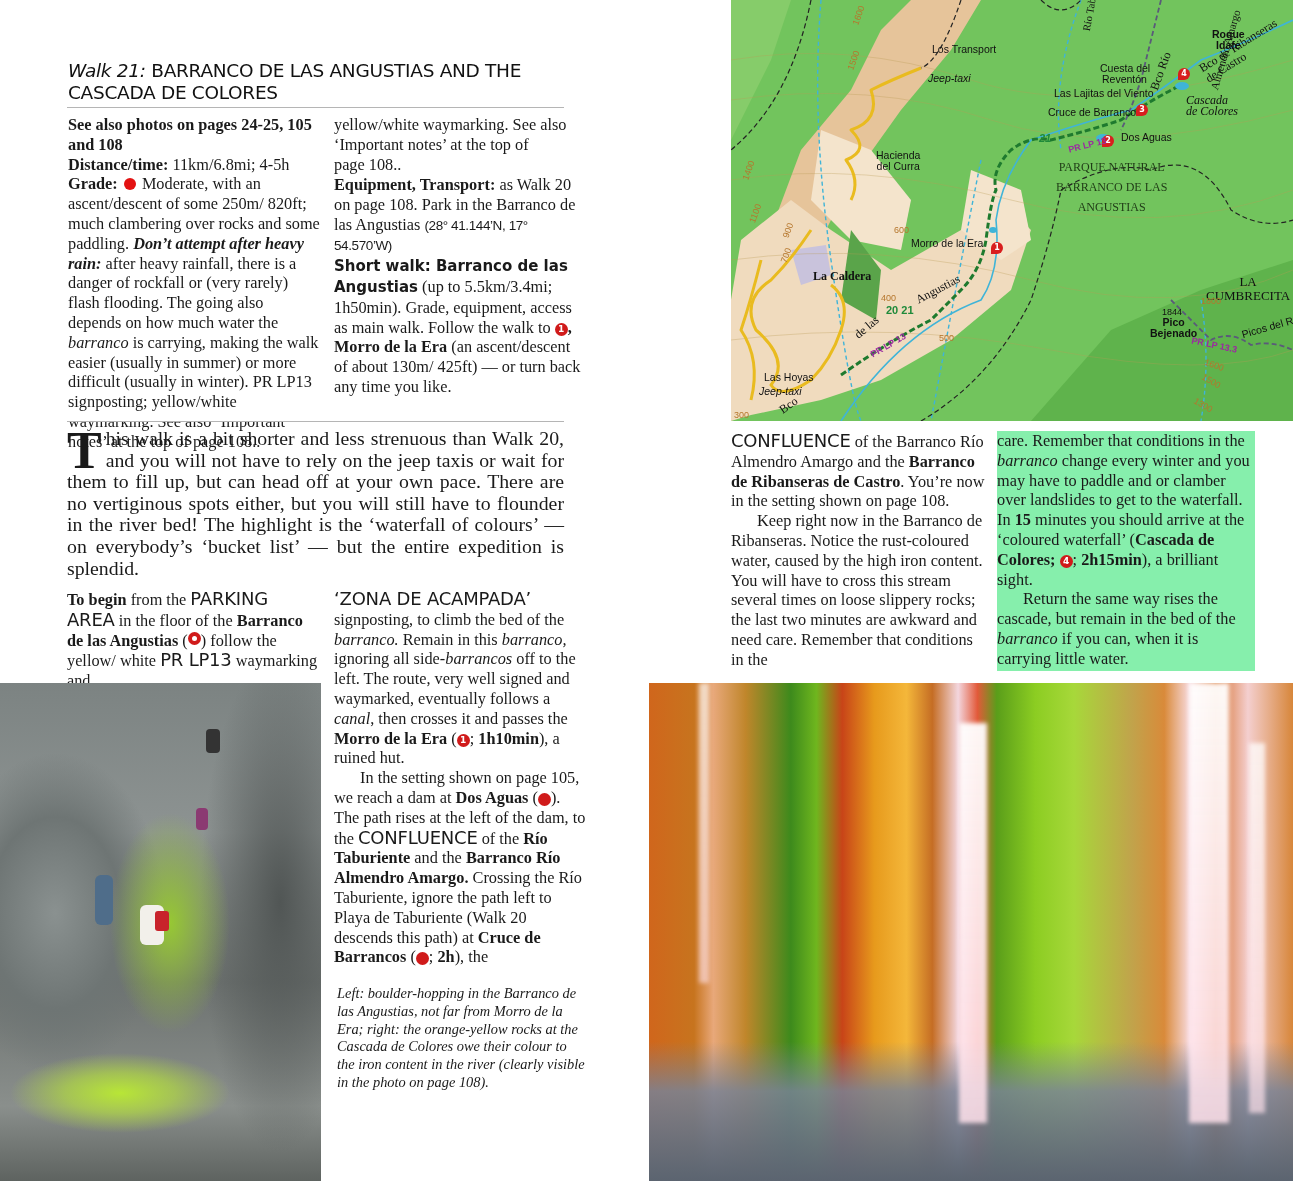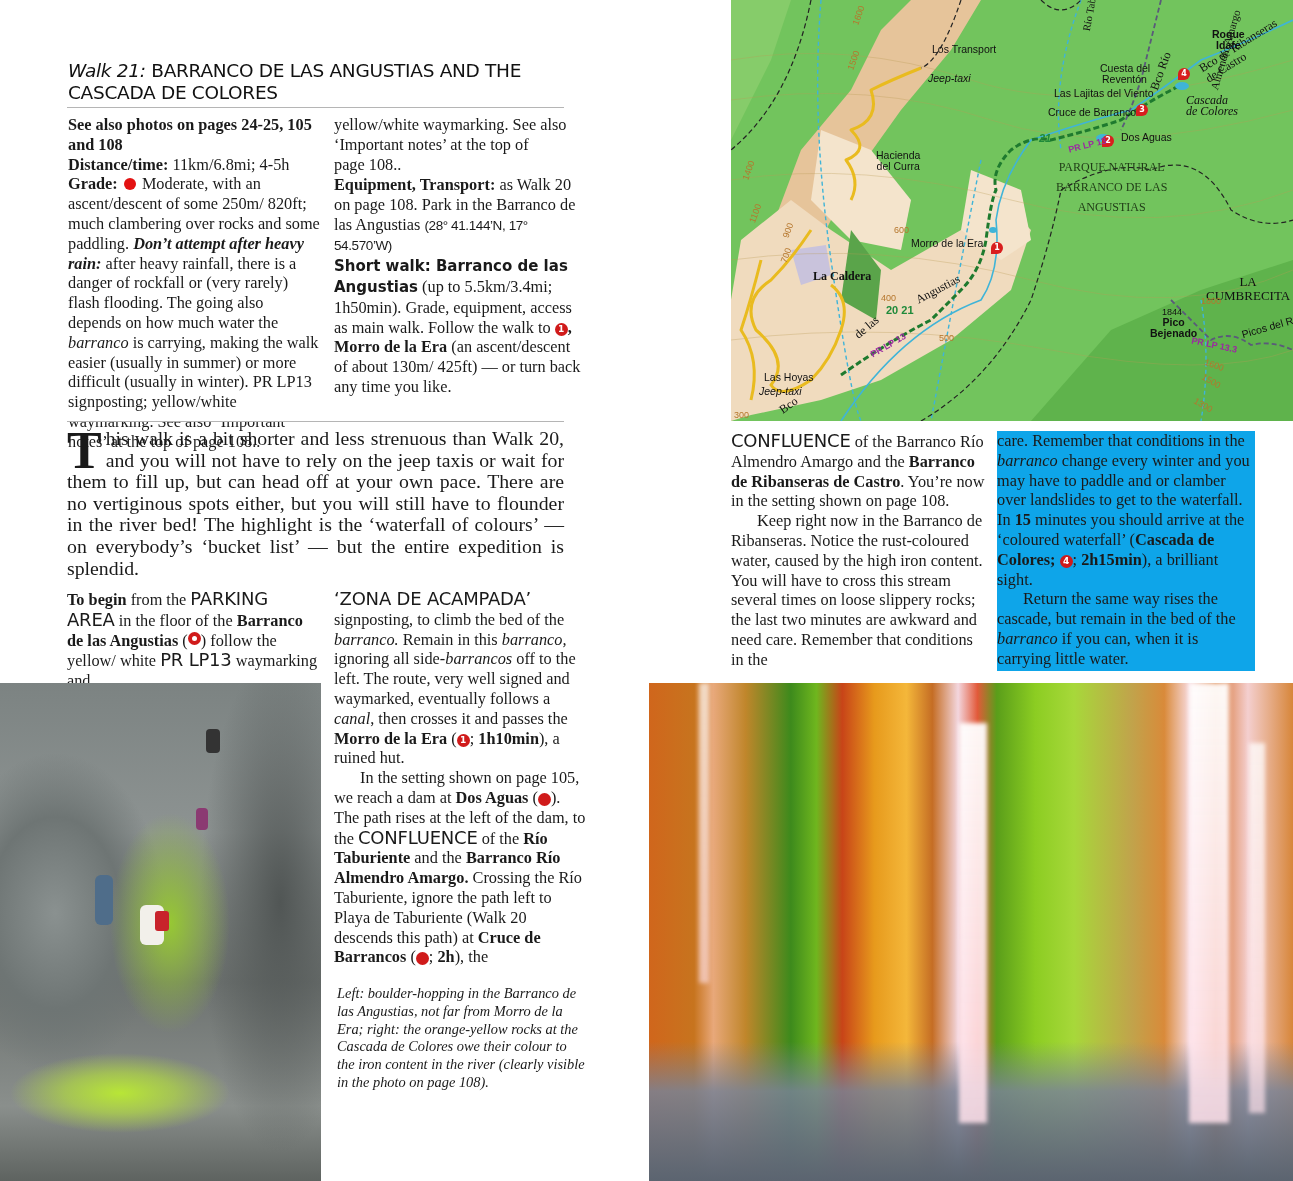--- a/index.html
+++ b/index.html
@@ -103,21 +103,21 @@
   <p class="indent"><span>In the setting shown on page 105, we reach a dam at </span><b>Dos Aguas</b><span> (</span><span class="marker">2</span><span>). The path rises at the left of the dam, to the </span><span class="smallcaps">CONFLUENCE</span><span> of the </span><b>Río Taburiente</b><span> and the </span><b>Barranco Río Almendro Amargo.</b><span> Crossing the Río Taburiente, ignore the path left to Playa de Taburiente (Walk 20 descends this path) at </span><b>Cruce de Barrancos</b><span> (</span><span class="marker">3</span><span>; </span><b>2h</b><span>), the </span></p>
 </div>
 
 <div class="caption">Left: boulder-hopping in the Barranco de las Angustias, not far from Morro de la Era; right: the orange-yellow rocks at the Cascada de Colores owe their colour to the iron content in the river (clearly visible in the photo on page 108).</div>
 
 <div class="col" style="left:731px; top:431px; width:258px;">
   <p><span class="smallcaps">CONFLUENCE</span><span> of the Barranco Río Almendro Amargo and the </span><b>Barranco de Ribanseras de Castro</b><span>. You’re now in the setting shown on page 108.</span></p>
   <p class="indent"><span>Keep right now in the Barranco de Ribanseras. Notice the rust-coloured water, caused by the high iron content. You will have to cross this stream several times on loose slippery rocks; the last two minutes are awkward and need care. Remember that conditions in the </span></p>
 </div>
 
-<div class="col" style="left:997px; top:431px; width:258px; background:#0ea5e9; height:240px;">
+<div class="col" style="left:997px; top:431px; width:258px; background:#86efac; height:240px;">
   <p><span>care. Remember that conditions in the </span><i>barranco</i><span> change every winter and you may have to paddle and or clamber over landslides to get to the waterfall. In </span><b>15</b><span> minutes you should arrive at the ‘coloured waterfall’ (</span><b>Cascada de Colores;</b><span> </span><span class="marker">4</span><span>; </span><b>2h15min</b><span>), a brilliant sight.</span></p>
   <p class="indent"><span>Return the same way rises the cascade, but remain in the bed of the </span><i>barranco</i><span> if you can, when it is carrying little water.</span></p>
 </div>
 
 <div style="position:absolute; left:731px; top:668px; width:260px; height:14px; background:#fff;"></div>
 
 <div class="map">
   <svg width="562" height="421" viewBox="0 0 562 421">
     <rect width="562" height="421" fill="#72c45d"></rect>
 

